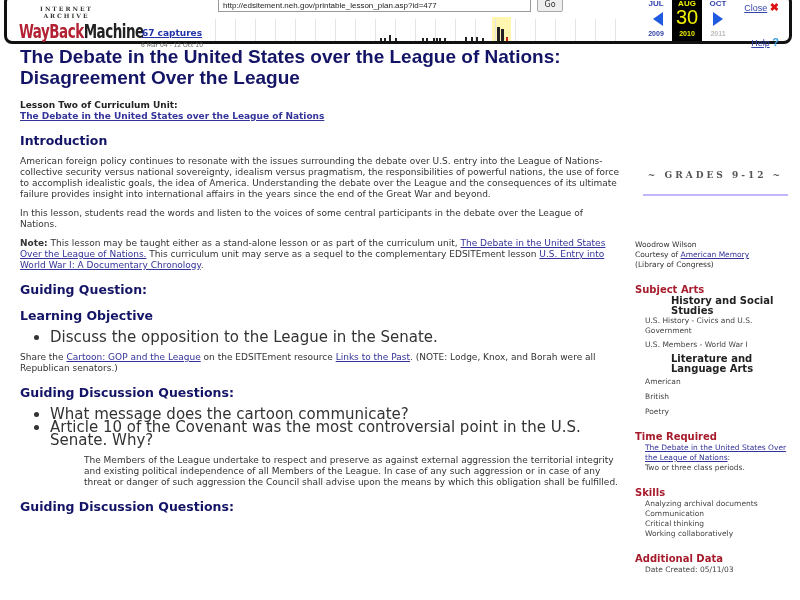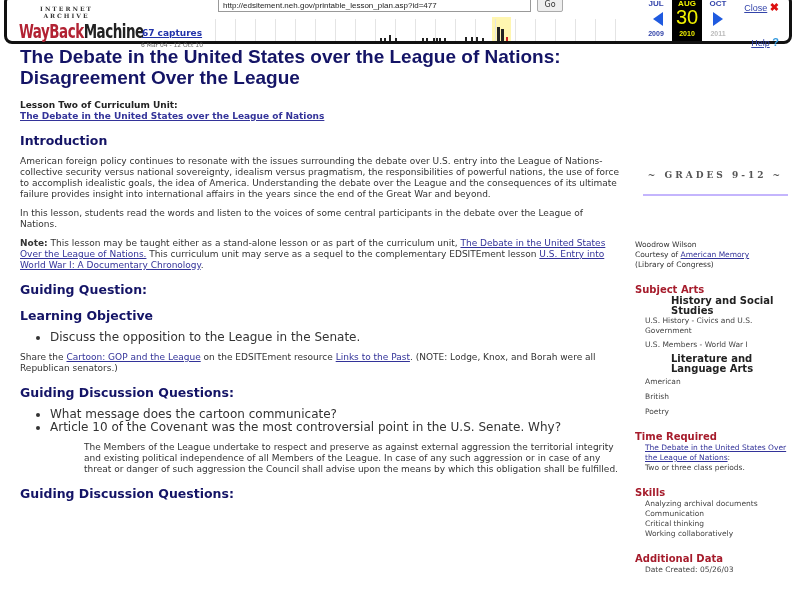--- a/index.html
+++ b/index.html
@@ -40,21 +40,21 @@
   #wb .help a { color:#3344aa; }
   #wb .help .q { color:#3399dd; font-weight:bold; font-size:11px; }
 
   
   #main { position:absolute; left:20px; top:46px; width:600px; }
   h1 { font-family:"Liberation Sans", sans-serif; font-size:19px; line-height:21px; color:#141466; margin:0; font-weight:bold; }
   .unit { margin-top:12px; font-size:9px; font-weight:bold; color:#222; line-height:11px; }
   .unit a { color:#333399; }
   h2 { font-size:12.5px; color:#141466; margin:11px 0 8px 0; font-weight:bold; }
   p { font-size:9px; line-height:11px; margin:0 0 8px 0; color:#333; }
-  ul { margin:0 0 8px 0; padding-left:30px; font-size:12px; line-height:13px; }
+  ul { margin:0 0 8px 0; padding-left:30px; font-size:15px; line-height:13px; }
   ul li { margin:0; }
   blockquote { margin:4px 0 8px 64px; font-size:9px; line-height:11px; color:#333; }
 
   
   #side { position:absolute; left:635px; top:170px; width:160px; }
   .grades { margin-left:8px; width:145px; text-align:center; font-family:"DejaVu Serif", serif; font-size:9px; letter-spacing:3px; color:#555; border-bottom:2px solid #c4b5fd; padding-bottom:14px; font-weight:bold; }
   .caption { margin-top:44px; font-size:7.5px; line-height:10px; color:#333; }
   .side-h { font-size:10px; font-weight:bold; color:#a61c2c; margin:14px 0 0 0; line-height:12px; }
   .side-sub { font-size:10px; font-weight:bold; color:#222; line-height:10px;padding-left:36px; }
   .side-item { font-size:7.5px; color:#444; padding-left:10px; line-height:10px; margin:0 0 4px 0; }
@@ -197,14 +197,14 @@
 
   <div class="side-h">Skills</div>
   <div class="side-list">
     <div>Analyzing archival documents</div>
     <div>Communication</div>
     <div>Critical thinking</div>
     <div>Working collaboratively</div>
   </div>
 
   <div class="side-h">Additional Data</div>
-  <div class="side-list">Date Created: 05/26/03</div>
+  <div class="side-list">Date Created: 05/11/03</div>
 </div>
 
 </body></html>

